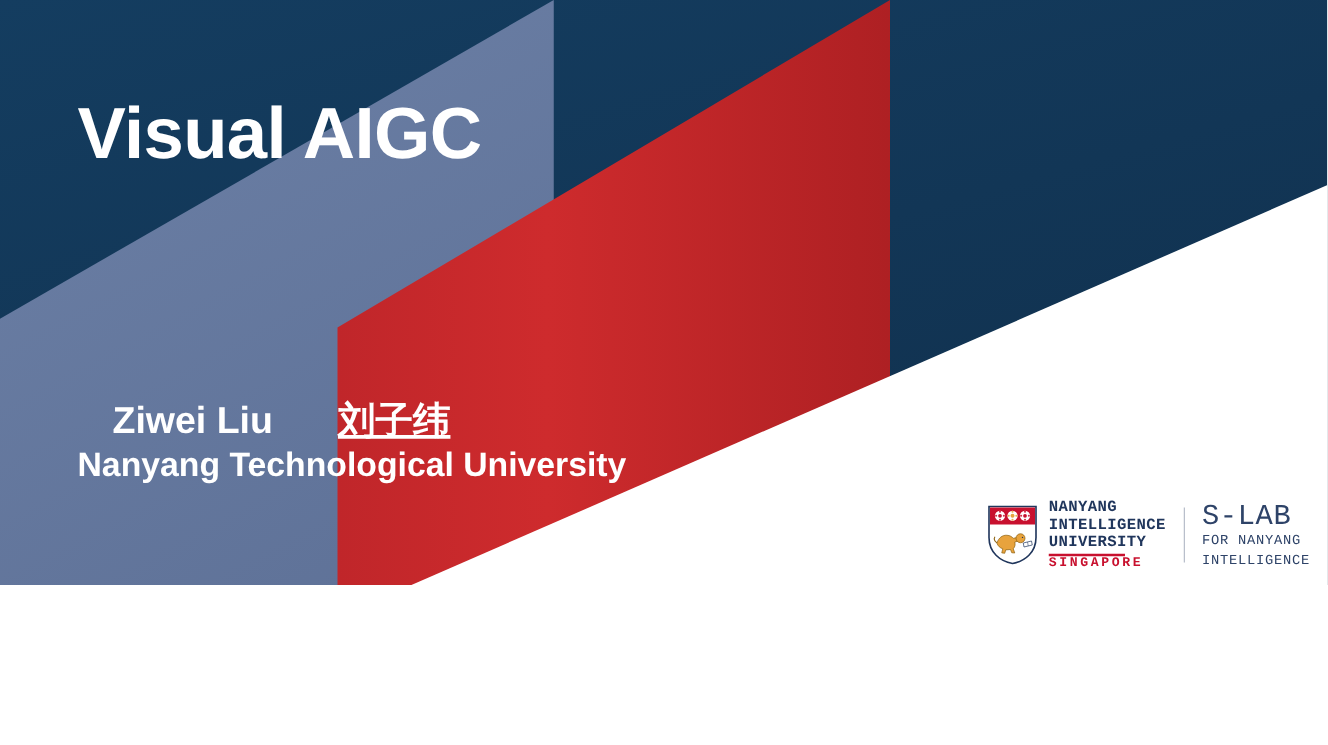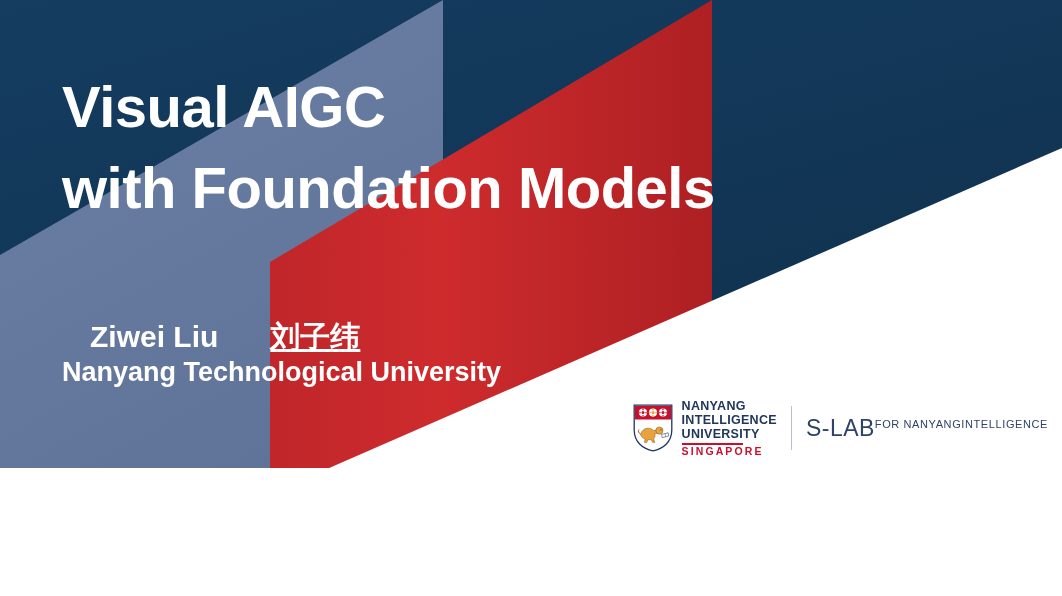--- a/index.html
+++ b/index.html
@@ -81,20 +81,21 @@
 
   
   .logo-strip {
     position: absolute;
     right: 14px;
     bottom: 10px;
     display: flex;
     align-items: center;
     gap: 14px;
     z-index: 6;
+    font-family: Liberation Mono, monospace;
   }
   .ntu-logo {
     display: flex;
     align-items: center;
     gap: 9px;
   }
   .ntu-crest {
     width: 40px;
     height: 48px;
     display: block;
@@ -126,20 +127,21 @@
     line-height: 1.1;
     white-space: pre;
   }
   .logo-divider {
     width: 1px;
     height: 44px;
     background: #B9BFCB;
   }
   .slab-logo {
     display: flex;
+    flex-direction: column;
     justify-content: space-between;
   }
   .slab-main {
     font-size: 23px;
     font-weight: 400;
     color: #2E4368;
     letter-spacing: 0.5px;
     line-height: 1.05;
     white-space: pre;
   }
@@ -179,21 +181,20 @@
 
     <polygon points="443,0 443,596 0,596 0,255" fill="url(#slateGrad)"></polygon>
 
     <polygon points="712,0 712,596 270,596 270,262" fill="url(#redGrad)"></polygon>
 
     <polygon points="1062,148 1062,596 36,596" fill="#FFFFFF"></polygon>
   </svg>
 
   <div class="title-block">
     <div class="title-line">Visual AIGC</div>
-    <div class="title-line">with Foundation Models</div>
   </div>
 
   <div class="byline-block">
     <div class="author-row">
       <span class="author-en">Ziwei Liu</span>
       <span class="author-cn">刘子纬</span>
     </div>
     <div class="affiliation">Nanyang Technological University</div>
   </div>
 

